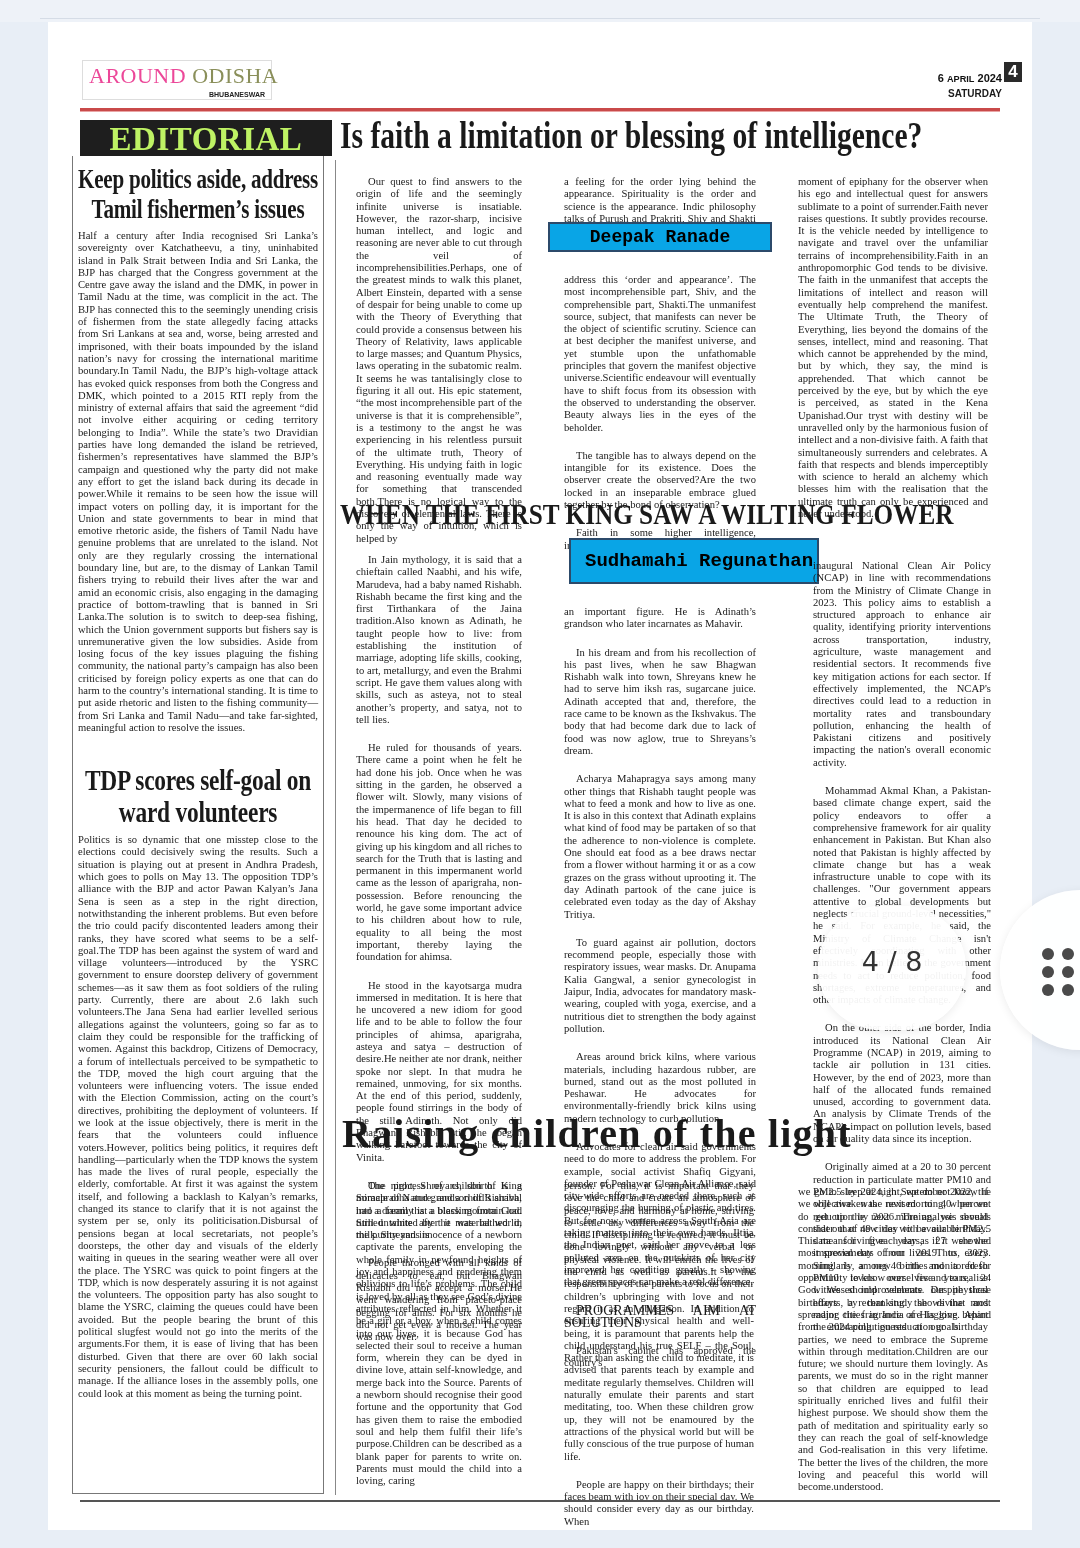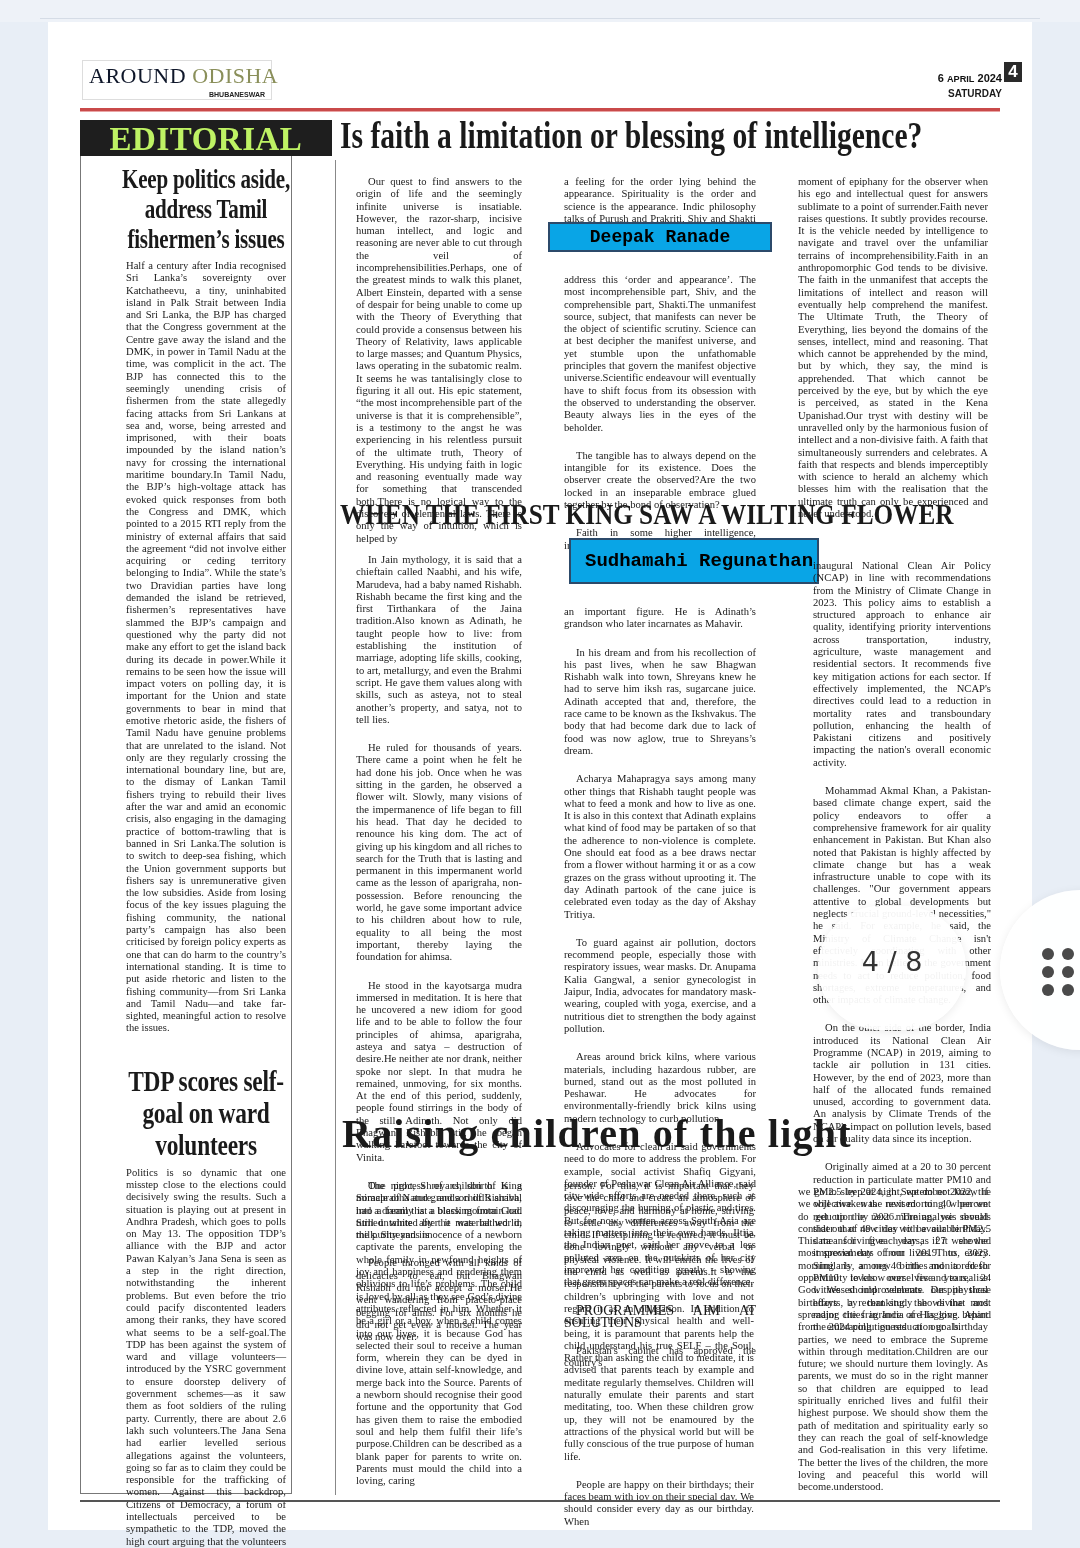--- a/index.html
+++ b/index.html
@@ -2,29 +2,29 @@
 <html><head>
 <meta charset="utf-8">
 <style>
   html, body { margin:0; padding:0; }
   body { width:1080px; height:1548px; background:#e8eef6; position:relative; overflow:hidden; font-family:"Liberation Serif", serif; color:#1a1a1a; }
   .topbar { position:absolute; left:0; top:0; width:1080px; height:22px; background:#eef2f8; }
   .topbar .line { position:absolute; left:40px; right:40px; top:18px; height:1px; background:#d5dce6; }
   .page { position:absolute; left:48px; top:22px; width:984px; height:1508px; background:#ffffff; }
   .masthead-logo { position:absolute; left:82px; top:60px; width:188px; height:38px; border:1px solid #ddd; background:#fff; }
   .logo-main { position:absolute; left:6px; top:2px; font-family:"Liberation Serif", serif; font-size:22px; letter-spacing:0.5px; white-space:nowrap; }
-  .logo-main .a { color:#0f172a; }
+  .logo-main .a { color:#ec4899; }
   .logo-main .b { color:#8a8f5a; }
   .logo-sub { position:absolute; right:6px; bottom:1px; font-family:"Liberation Sans", sans-serif; font-size:7px; font-weight:bold; color:#222; }
   .dateblock { position:absolute; right:78px; top:72px; text-align:right; font-family:"Liberation Sans", sans-serif; font-weight:bold; font-size:11px; color:#111;margin-left:37px; }
   .pageno { position:absolute; right:58px; top:62px; width:18px; height:20px; background:#2a2a2a; color:#fff; font-family:"Liberation Sans", sans-serif; font-weight:bold; font-size:17px; line-height:20px; text-align:center; }
   .day { position:absolute; right:78px; top:88px; font-family:"Liberation Sans", sans-serif; font-weight:bold; font-size:10px; }
   .redrule { position:absolute; left:80px; right:80px; top:108px; height:3px; background:#c94a4a; border-bottom:1px solid #e9a5a5; }
   .editorial-tag { position:absolute; left:80px; top:120px; width:252px; height:36px; background:#1e1e1e; color:#bef264; font-family:"Liberation Serif", serif; font-weight:bold; font-size:33px; line-height:38px; text-align:center; letter-spacing:0.5px; }
-  .leftcol { position:absolute; left:80px; top:156px; width:212px; height:1338px; border:1px solid #777; border-top:none; box-sizing:border-box;padding-left:40px; }
+  .leftcol { position:absolute; left:72px; top:156px; width:252px; height:1338px; border:1px solid #777; border-top:none; box-sizing:border-box; }
   .hd-left { font-family:"Liberation Serif", serif; font-weight:bold; font-size:27px; line-height:30px; text-align:center; transform:scaleX(0.78); transform-origin:center; margin:8px -30px 6px; letter-spacing:-0.3px; }
   .body-text { font-size:10.6px; line-height:12.3px; text-align:justify; hyphens:auto; }
   .leftcol .body-text { padding:0 5px; }
   .main-h1 { position:absolute; left:340px; top:116px; width:670px; font-family:"Liberation Serif", serif; font-weight:bold; font-size:37px; line-height:40px; white-space:nowrap; transform:scaleX(0.8); transform-origin:left center; }
   .vrule { position:absolute; left:335px; top:160px; width:1px; height:1335px; background:#888; }
   .col { position:absolute; }
   .col p { margin:16px; text-indent:12px; }
   .byline { position:absolute; background:#09a5e6; border:2px solid #2c4a6a; color:#000000; font-family:Liberation Mono, monospace; font-weight:bold; font-size:18px; text-align:center; box-sizing:border-box; }
   .h2 { position:absolute; left:340px; top:498px; font-family:"Liberation Serif", serif; font-weight:bold; font-size:29px; line-height:32px; white-space:nowrap; transform:scaleX(0.87); transform-origin:left center; }
   .h3 { position:absolute; left:342px; top:1112px; font-family:"Liberation Serif", serif; font-weight:bold; font-size:40px; line-height:44px; white-space:nowrap; letter-spacing:1.2px; }

